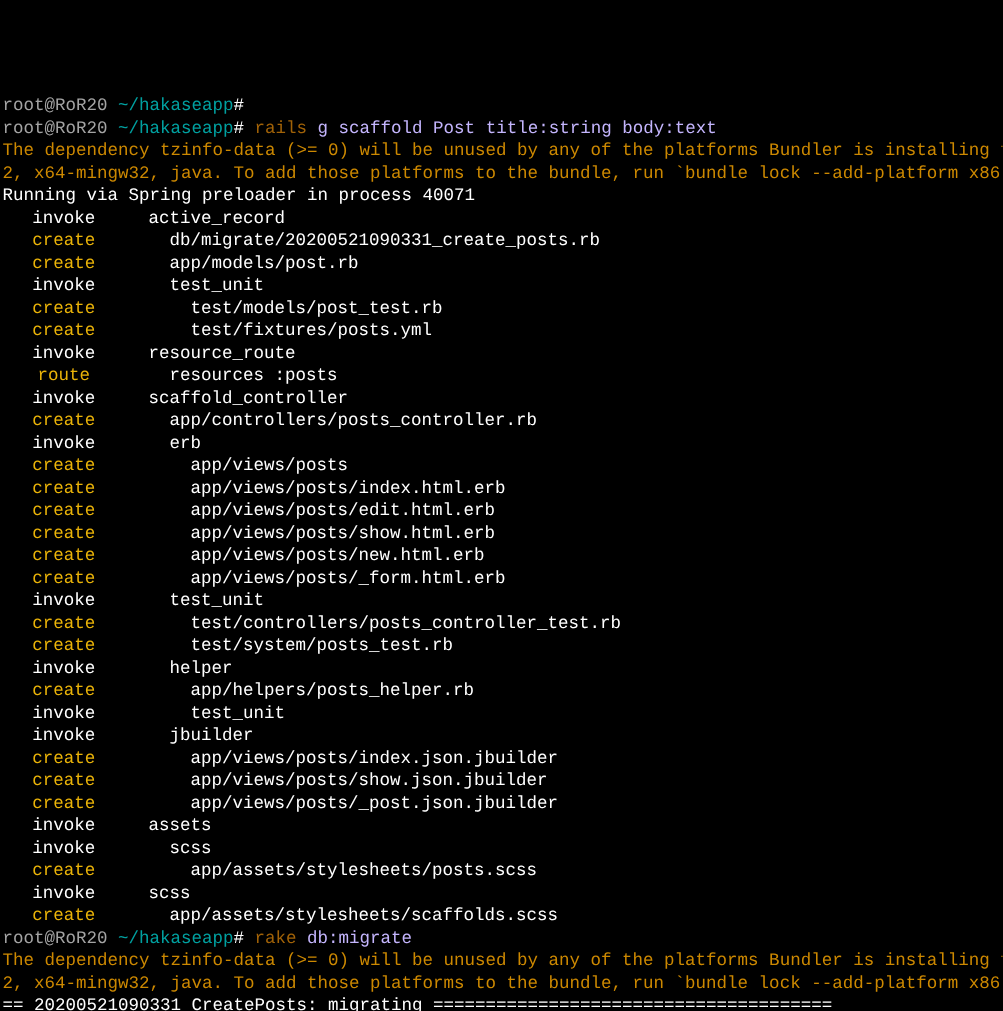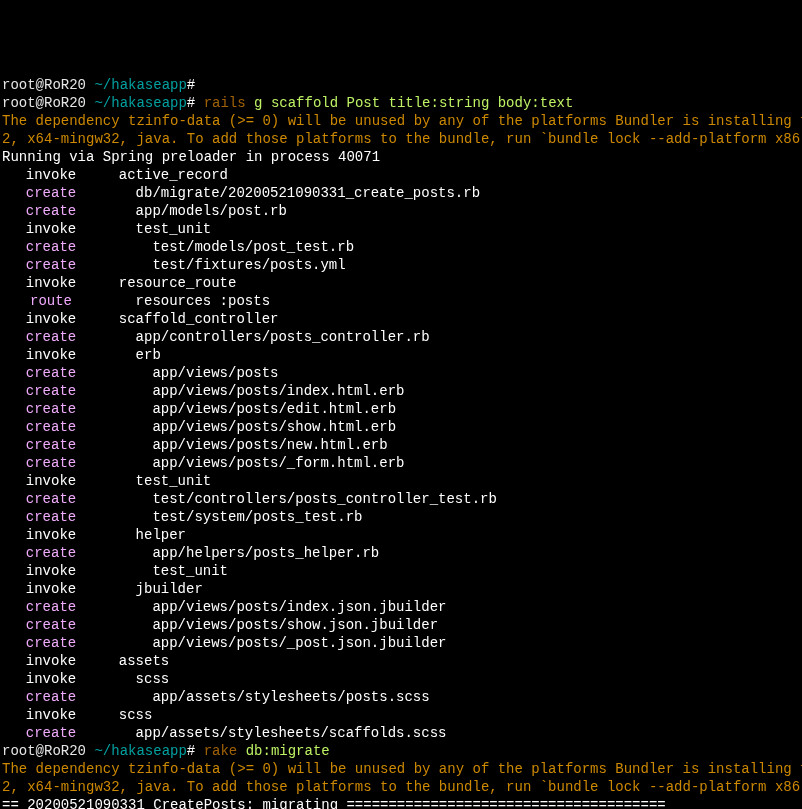--- a/index.html
+++ b/index.html
@@ -15,28 +15,28 @@
       line-height: 18px;
       padding: 4px 2px;
       width: 802px;
       height: 809px;
       overflow: hidden;
       white-space: pre;
     }
     .line {
       display: block;
     }
-    .prompt-host { color: #e5e5e5; }
+    .prompt-host { color: #a3a3a3; }
     .prompt-path { color: #00a0a0; text-align: right; }
     .prompt-hash { color: #ffffff; }
     .cmd { color: #a16207; }
-    .args { color: #bef264; }
+    .args { color: #c4b5fd; }
     .warn { color: #cc8800; }
     .white { color: #ffffff; }
-    .green { color: #f0abfc; }
+    .green { color: #eab308; }
     .action-col {
       display: inline-block;
       width: 100px;
       text-align: center;
       padding-right: 2px;
     }
   </style>
 </head>
 <body>
 

